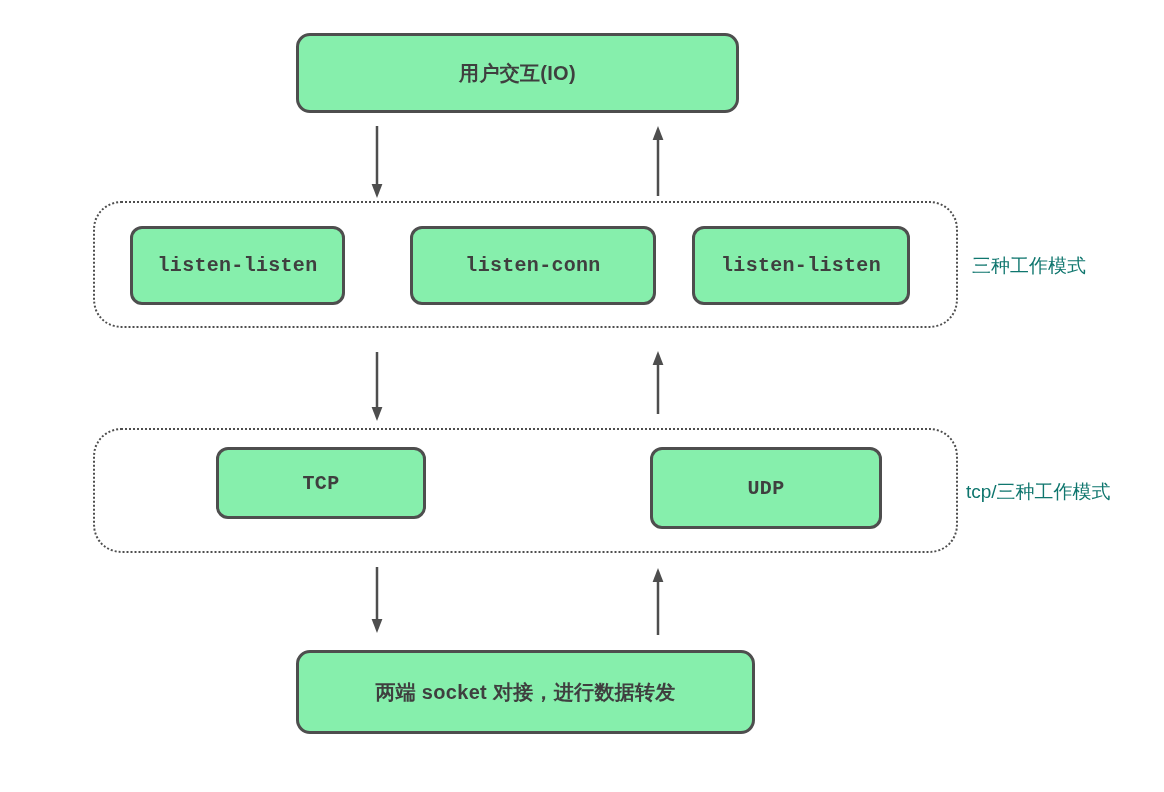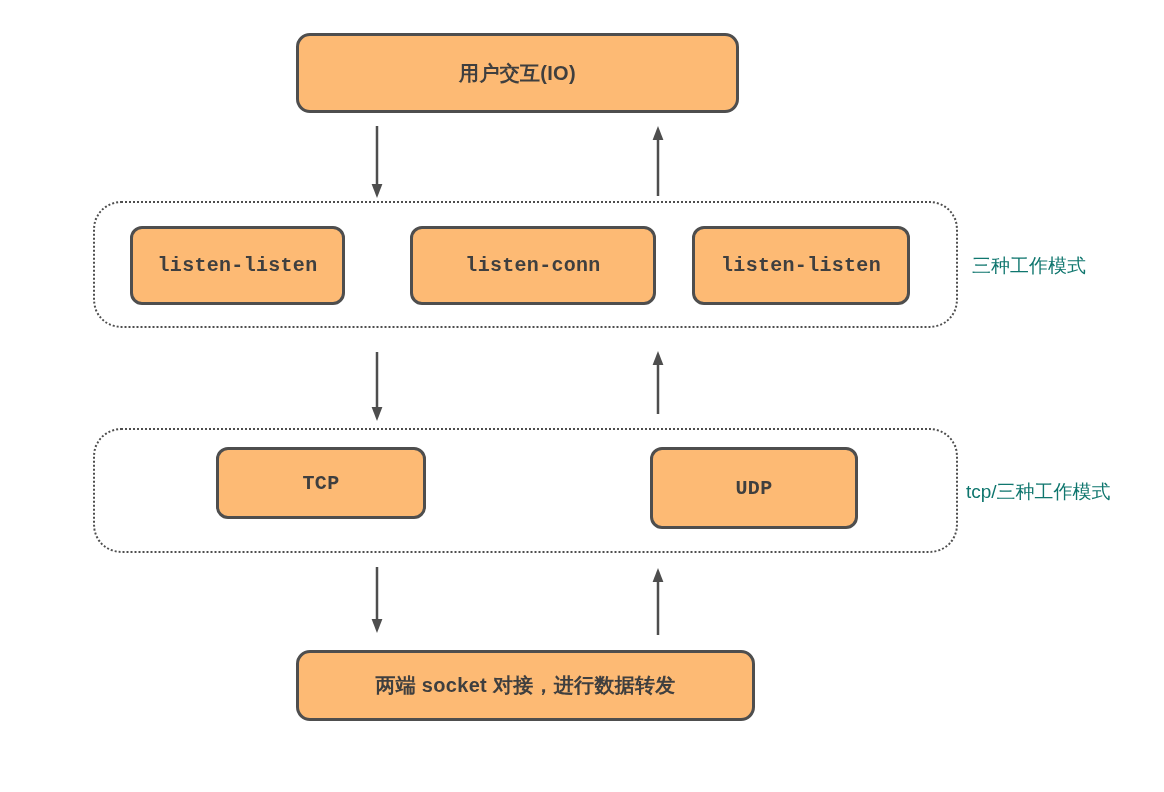--- a/index.html
+++ b/index.html
@@ -16,55 +16,55 @@
     overflow: hidden;
   }
   .arrows {
     position: absolute;
     left: 0;
     top: 0;
     pointer-events: none;
   }
   .box {
     position: absolute;
-    background: #fdba74;
+    background: #86efac;
     border: 3px solid #4e4e4e;
     display: flex;
     align-items: center;
     justify-content: center;
     box-sizing: border-box;
     color: #3f3f3f;
     font-weight: 700;
     font-size: 20px;
     letter-spacing: 0.3px;
     white-space: nowrap;
   }
   .top-box {
     left: 296px; top: 33px; width: 443px; height: 80px;
     border-radius: 14px;
   }
   .bottom-box {
-    left: 296px; top: 650px; width: 459px; height: 71px;
+    left: 296px; top: 650px; width: 459px; height: 84px;
     border-radius: 14px;
   }
   .dotted-group {
     position: absolute;
     border: 2.5px dotted #4e4e4e;
     border-radius: 28px;
     box-sizing: border-box;
     background: transparent;
   }
   .modes-group { left: 93px; top: 201px; width: 865px; height: 127px; }
   .protocol-group { left: 93px; top: 428px; width: 865px; height: 125px; }
   .inner-box { border-radius: 12px; font-family: Liberation Mono, monospace; }
   .mode-box-1 { left: 130px; top: 226px; width: 215px; height: 79px; }
   .mode-box-2 { left: 410px; top: 226px; width: 246px; height: 79px; }
   .mode-box-3 { left: 692px; top: 226px; width: 218px; height: 79px; }
   .tcp-box { left: 216px; top: 447px; width: 210px; height: 72px; }
-  .udp-box { left: 650px; top: 447px; width: 208px; height: 82px; }
+  .udp-box { left: 650px; top: 447px; width: 232px; height: 82px; }
   .side-label {
     position: absolute;
     color: #0f766e;
     font-size: 19px;
     font-weight: 400;
     white-space: nowrap;
   }
   .modes-label { left: 972px; top: 253px; }
   .protocol-label { left: 966px; top: 479px; }
 </style>

